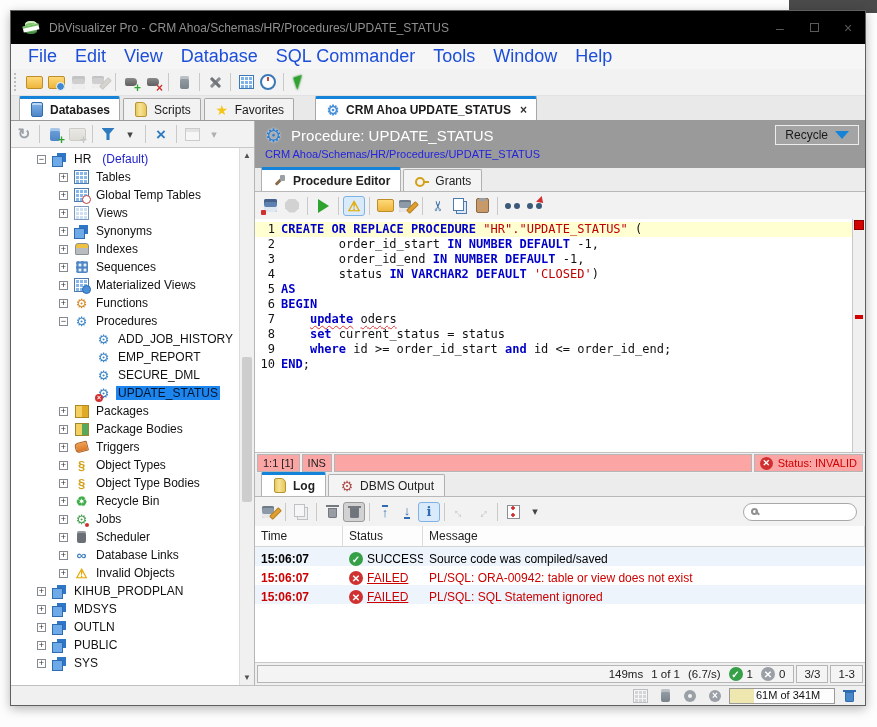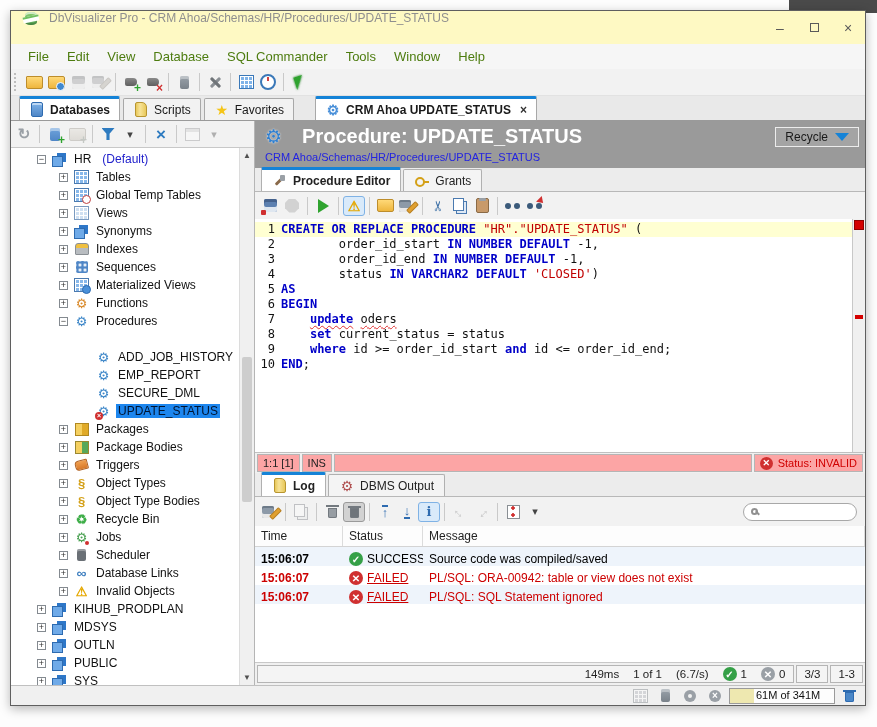--- a/index.html
+++ b/index.html
@@ -1,32 +1,32 @@
 <!DOCTYPE html>
 <html><head>
 <meta charset="utf-8">
 <style>
 *{margin:0;padding:0;box-sizing:border-box}
 html,body{width:877px;height:727px;background:#fdfdfd;font-family:"Liberation Sans",sans-serif;overflow:hidden}
 .bg-strip{position:absolute;right:0;top:0;width:88px;height:13px;background:#4a4a4a}
 .window{position:absolute;left:10px;top:10px;width:856px;height:696px;background:#f0f0f0;border:1px solid #5f5f5f;box-shadow:0 3px 10px rgba(0,0,0,.28);display:flex;flex-direction:column;overflow:hidden}
 
 
-.titlebar{height:33px;background:#fef9c3;display:flex;padding-left:12px;flex:none}
+.titlebar{height:33px;background:#000000;display:flex;align-items:center;padding-left:12px;flex:none}
 .app-icon{width:17px;height:15px;position:relative;flex:none}
 .app-icon::before{content:"";position:absolute;left:2px;top:1px;width:12px;height:13px;background:linear-gradient(#8fcf72,#4f9e4f);border-radius:5px/3px;box-shadow:inset 0 2px 0 rgba(255,255,255,.6),inset 0 -2px 0 rgba(0,0,0,.15)}
 .app-icon::after{content:"";position:absolute;left:0;top:5px;width:16px;height:4px;background:#fff;border-top:2px solid #6fbf5f;transform:rotate(-12deg)}
 .title-text{font-size:12px;color:#8f8f8f;margin-left:9px;flex:1;white-space:nowrap;overflow:hidden}
 .win-controls{display:flex;height:100%;flex:none}
 .win-btn{width:34px;height:100%;display:flex;align-items:center;justify-content:center;color:#5a5a5a;font-size:14px}
 .max-glyph{width:9px;height:9px;border:1px solid #5a5a5a}
 
 
 .menubar{height:25px;background:#f6f6f6;display:flex;align-items:center;padding-left:8px;flex:none}
-.menu-item{padding:3px 9px;font-size:13px;color:#4d7c0f}
+.menu-item{padding:3px 9px;font-size:18px;color:#1d4ed8}
 
 
 .toolbar{display:flex;align-items:center;background:#f2f2f2;flex:none}
 .main-toolbar{height:27px;border-bottom:1px solid #e2e2e2}
 .grip{width:5px;height:18px;border-left:2px dotted #bdbdbd;margin:0 4px 0 3px;flex:none}
 .tsep{width:1px;height:18px;background:#c9c9c9;margin:0 4px;flex:none}
 .tbi{width:22px;height:20px;display:inline-flex;align-items:center;justify-content:center;position:relative;border-radius:3px;flex:none}
 .tbi.dis{opacity:.38;filter:grayscale(.9)}
 .tbi.tgl{background:#d9eafa;border:1px solid #7fb2e5}
 .tbi.prs{background:#d2d2d2;border:1px solid #9a9a9a}
@@ -137,21 +137,21 @@
 .vscroll{position:absolute;right:0;top:0;bottom:0;width:15px;background:#f0f0f0;border-left:1px solid #dcdcdc}
 .varrow{height:15px;display:flex;align-items:center;justify-content:center;font-size:8px;color:#505050}
 .varrow.dn{position:absolute;bottom:0;left:0;right:0}
 .vthumb{position:absolute;left:2px;right:2px;top:39%;height:27%;background:#cdcdcd;border-radius:2px}
 
 
 .right-panel{flex:1;display:flex;flex-direction:column;min-width:0;background:#f0f0f0}
 .obj-header{background:#9a9a9a;padding:4px 6px 3px 10px;color:#fff;flex:none;height:47px}
 .oh-row{display:flex;align-items:center}
 .hdr-gear{font-size:19px;color:#2f7fd0;text-shadow:0 0 2px #fff;line-height:1}
-.hdr-title{font-size:20px;font-weight:bold;margin-left:20px;flex:1;white-space:nowrap}
+.hdr-title{font-size:15px;font-weight:normal;margin-left:9px;flex:1;white-space:nowrap}
 .actions-btn{border:1px solid #ececec;background:rgba(255,255,255,.10);padding:2px 9px;font-size:12px;color:#1a1a1a;display:flex;align-items:center;gap:7px;flex:none}
 .caret-down{width:0;height:0;border-top:8px solid #1583d7;border-left:7px solid transparent;border-right:7px solid transparent}
 .breadcrumb{font-size:11px;color:#2323e0;margin-top:3px;white-space:nowrap}
 .doc-tabs{height:24px;background:#ececec;display:flex;align-items:flex-end;padding-left:6px;border-bottom:1px solid #b8b8b8;flex:none}
 .dtab{height:22px;display:flex;align-items:center;padding:0 10px;border:1px solid #b0b0b0;border-bottom:none;background:#f4f4f4;font-size:12px;color:#222;margin-right:2px;border-radius:2px 2px 0 0;white-space:nowrap}
 .dtab.active{background:#fff;font-weight:bold;border-top:3px solid #1583d7;height:24px}
 .ed-toolbar{height:27px;padding-left:4px}
 
 
 .editor{flex:1;display:flex;background:#fff;border-bottom:1px solid #c0c0c0;overflow:hidden;font-family:"DejaVu Sans Mono",monospace;font-size:12px;line-height:15px;min-height:0}
@@ -189,21 +189,21 @@
 .lt-row{display:flex;height:19px;align-items:flex-end}
 .lt-row.alt{background:#eef4fb}
 .lt-row .cell{padding:0 6px;white-space:nowrap;overflow:hidden}
 .cell-time{font-weight:bold}
 .cell-status{display:flex;align-items:center;gap:4px}
 .lt-row.error{color:#cc0000}
 .lt-row.error .st-text{text-decoration:underline}
 .s-ok{width:14px;height:14px;border-radius:50%;background:#35a047;color:#fff;font-size:10px;font-weight:bold;display:flex;align-items:center;justify-content:center;flex:none}
 .s-err{width:14px;height:14px;border-radius:50%;background:#d03030;color:#fff;font-size:10px;font-weight:bold;display:flex;align-items:center;justify-content:center;flex:none}
 .log-footer{height:22px;background:#f0f0f0;display:flex;gap:2px;padding:2px;align-items:stretch;flex:none}
-.lf-main{flex:1;display:flex;align-items:center;justify-content:flex-end;gap:14px;border:1px solid #b5b5b5;background:#f4f4f4;font-size:11.5px;padding:0 8px;color:#222}
+.lf-main{flex:1;display:flex;align-items:center;justify-content:flex-end;gap:8px;border:1px solid #b5b5b5;background:#f4f4f4;font-size:11.5px;padding:0 8px;color:#222}
 .lf-count{display:flex;align-items:center;gap:4px}
 .lf-box{border:1px solid #b5b5b5;background:#f4f4f4;font-size:11.5px;display:flex;align-items:center;padding:0 7px;color:#222}
 
 
 .statusbar{height:20px;background:#f0f0f0;border-top:1px solid #c0c0c0;display:flex;align-items:center;justify-content:flex-end;gap:3px;padding:0 5px;flex:none}
 .mem{width:106px;height:16px;border:1px solid #9a9a9a;background:#fdfdfd;position:relative;font-size:11px;color:#111;overflow:hidden}
 .mem-fill{position:absolute;left:0;top:0;bottom:0;width:23%;background:#eee8b0}
 .mem-text{position:absolute;left:26px;top:0;white-space:nowrap}
 .sb-trash{width:22px;height:18px;display:flex;align-items:center;justify-content:center;position:relative}
 </style>
@@ -348,21 +348,21 @@
             <div class="trow" style="padding-left: 48px;">
               <span class="exp">+</span>
               <span class="tico t-function"></span>
               <span class="tlabel">Functions</span>
             </div>
             <div class="trow" style="padding-left: 48px;">
               <span class="exp">−</span>
               <span class="tico t-procedure"></span>
               <span class="tlabel">Procedures</span>
             </div>
-            <div class="trow" style="padding-left: 70px; margin-top: 18px;">
+            <div class="trow" style="padding-left: 70px;">
               <span class="exp-sp"></span>
               <span class="tico t-procedure"></span>
               <span class="tlabel">ADD_JOB_HISTORY</span>
             </div>
             <div class="trow" style="padding-left: 70px;">
               <span class="exp-sp"></span>
               <span class="tico t-procedure"></span>
               <span class="tlabel">EMP_REPORT</span>
             </div>
             <div class="trow" style="padding-left: 70px;">

